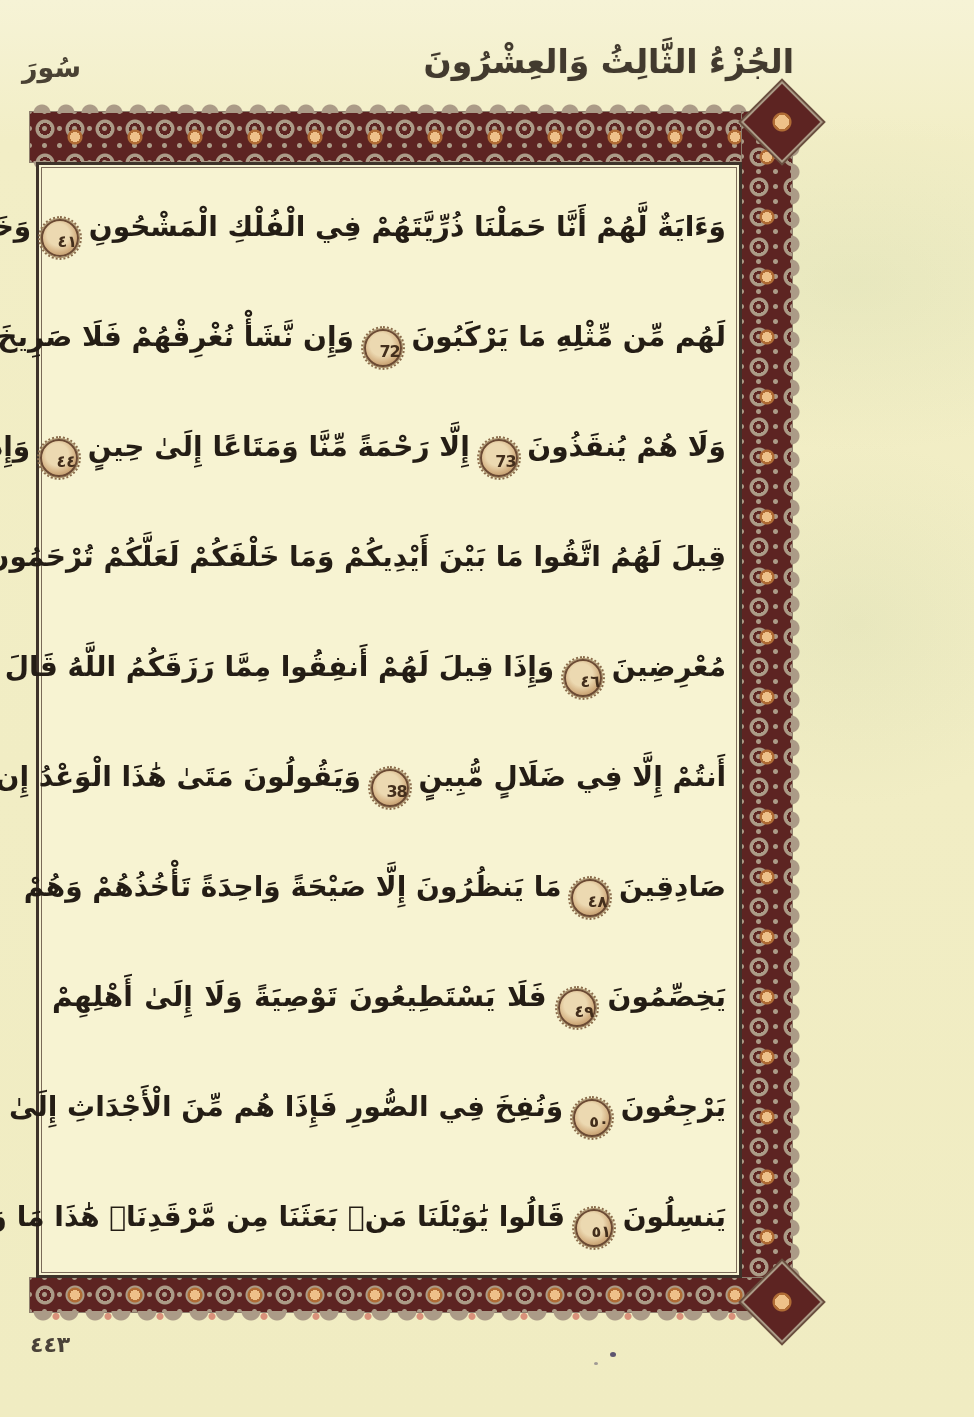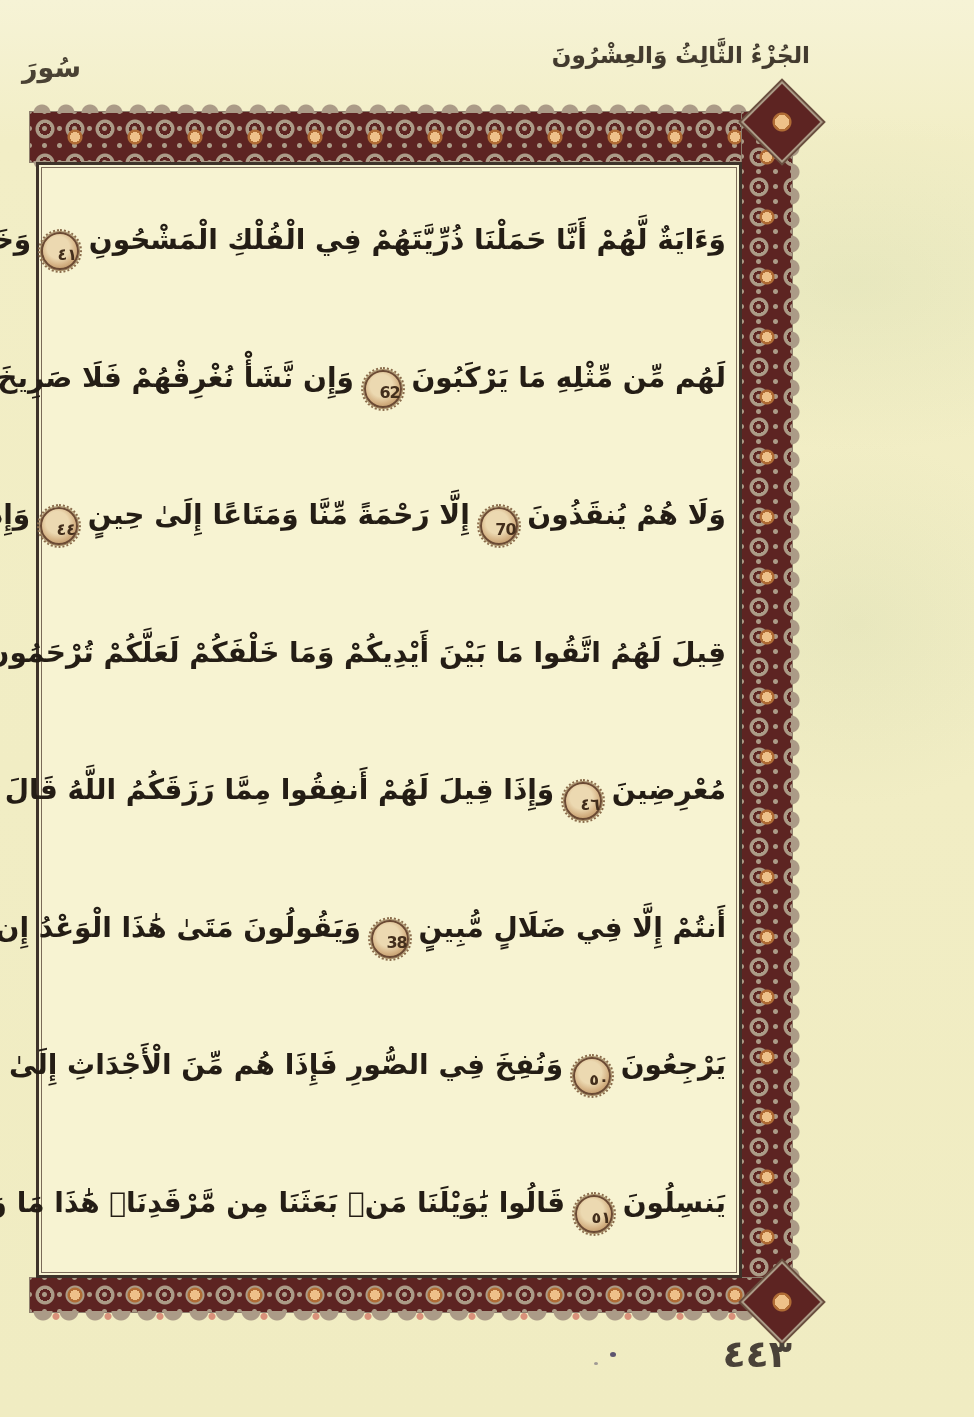--- a/index.html
+++ b/index.html
@@ -21,22 +21,22 @@
   .page{
     position:relative;width:974px;height:1417px;
     background:
       radial-gradient(ellipse 420px 240px at 88% 20%, rgba(205,215,170,.28), transparent 70%),
       radial-gradient(ellipse 300px 260px at 88% 44%, rgba(200,210,165,.22), transparent 70%),
       linear-gradient(#f6f3d6, var(--page-background) 10%, #f0ecc2);
   }
 
   
   .hdr-juz{
-    position:absolute;top:42px;right:164px;
-    direction:rtl;font-size:23px;font-weight:bold;color:#423a2e;
+    position:absolute;top:42px;right:180px;
+    direction:rtl;font-size:33px;font-weight:bold;color:#423a2e;
     text-shadow:0 0 1px rgba(60,50,40,.25);
   }
   .hdr-surah{
     position:absolute;top:52px;left:22px;
     direction:rtl;font-size:27px;font-weight:bold;color:#4a4234;
   }
 
   
   .frame{position:absolute;left:30px;top:112px;width:762px;height:1200px;}
 
@@ -119,21 +119,21 @@
     border:2px solid #6b4a33;
     outline:2px dotted #8a6c4c;outline-offset:1px;
     box-shadow:0 0 0 1px #a58a63;
     padding-left:20px;
   }
   .vnum{font-size:16px;font-weight:bold;color:#432e1c;letter-spacing:-1px;}
 
   
   .page-number{
     position:absolute;left:30px;top:1332px;width:762px;
-    text-align:right;font-size:38px;font-weight:bold;color:#4a4238;
+    text-align:left;font-size:22px;font-weight:bold;color:#4a4238;
   }
   .speck{position:absolute;border-radius:50%;background:#5d5570;}
   .speck-1{width:6px;height:5px;left:610px;top:1352px;}
   .speck-2{width:4px;height:3px;left:594px;top:1362px;opacity:.55;}
 </style>
 </head>
 <body>
 
 <div class="page">
 
@@ -145,25 +145,27 @@
     <div class="band band-h band-top"></div>
     <div class="band band-v band-right"></div>
     <div class="band band-h band-bottom"></div>
     <div class="corner corner-tr"></div>
     <div class="corner corner-br"></div>
 
     <div class="text-frame">
       <div class="text-inner" lang="ar" dir="rtl">
 
       <div class="qline"><span class="qtext">وَءَايَةٌ لَّهُمْ أَنَّا حَمَلْنَا ذُرِّيَّتَهُمْ فِي الْفُلْكِ الْمَشْحُونِ</span> <span class="vmark"><span class="vnum">٤١</span></span> <span class="qtext">وَخَلَقْنَا</span> </div>
-          <div class="qline"><span class="qtext">لَهُم مِّن مِّثْلِهِ مَا يَرْكَبُونَ</span> <span class="vmark"><span class="vnum">62</span></span> <span class="qtext">وَإِن نَّشَأْ نُغْرِقْهُمْ فَلَا صَرِيخَ لَهُمْ</span> </div>
-          <div class="qline"><span class="qtext">وَلَا هُمْ يُنقَذُونَ</span> <span class="vmark"><span class="vnum">70</span></span> <span class="qtext">إِلَّا رَحْمَةً مِّنَّا وَمَتَاعًا إِلَىٰ حِينٍ</span> <span class="vmark"><span class="vnum">٤٤</span></span> <span class="qtext">وَإِذَا</span> </div>
+          <div class="qline"><span class="qtext">لَهُم مِّن مِّثْلِهِ مَا يَرْكَبُونَ</span> <span class="vmark"><span class="vnum">72</span></span> <span class="qtext">وَإِن نَّشَأْ نُغْرِقْهُمْ فَلَا صَرِيخَ لَهُمْ</span> </div>
+          <div class="qline"><span class="qtext">وَلَا هُمْ يُنقَذُونَ</span> <span class="vmark"><span class="vnum">73</span></span> <span class="qtext">إِلَّا رَحْمَةً مِّنَّا وَمَتَاعًا إِلَىٰ حِينٍ</span> <span class="vmark"><span class="vnum">٤٤</span></span> <span class="qtext">وَإِذَا</span> </div>
           <div class="qline"><span class="qtext">قِيلَ لَهُمُ اتَّقُوا مَا بَيْنَ أَيْدِيكُمْ وَمَا خَلْفَكُمْ لَعَلَّكُمْ تُرْحَمُونَ</span> </div>
           <div class="qline"><span class="qtext">مُعْرِضِينَ</span> <span class="vmark"><span class="vnum">٤٦</span></span> <span class="qtext">وَإِذَا قِيلَ لَهُمْ أَنفِقُوا مِمَّا رَزَقَكُمُ اللَّهُ قَالَ الَّذِينَ</span> </div>
           <div class="qline"><span class="qtext">أَنتُمْ إِلَّا فِي ضَلَالٍ مُّبِينٍ</span> <span class="vmark"><span class="vnum">38</span></span> <span class="qtext">وَيَقُولُونَ مَتَىٰ هَٰذَا الْوَعْدُ إِن كُنتُمْ</span> </div>
+          <div class="qline"><span class="qtext">صَادِقِينَ</span> <span class="vmark"><span class="vnum">٤٨</span></span> <span class="qtext">مَا يَنظُرُونَ إِلَّا صَيْحَةً وَاحِدَةً تَأْخُذُهُمْ وَهُمْ</span> </div>
+          <div class="qline"><span class="qtext">يَخِصِّمُونَ</span> <span class="vmark"><span class="vnum">٤٩</span></span> <span class="qtext">فَلَا يَسْتَطِيعُونَ تَوْصِيَةً وَلَا إِلَىٰ أَهْلِهِمْ</span> </div>
           <div class="qline"><span class="qtext">يَرْجِعُونَ</span> <span class="vmark"><span class="vnum">٥٠</span></span> <span class="qtext">وَنُفِخَ فِي الصُّورِ فَإِذَا هُم مِّنَ الْأَجْدَاثِ إِلَىٰ رَبِّهِمْ</span> </div>
           <div class="qline"><span class="qtext">يَنسِلُونَ</span> <span class="vmark"><span class="vnum">٥١</span></span> <span class="qtext">قَالُوا يَٰوَيْلَنَا مَنۢ بَعَثَنَا مِن مَّرْقَدِنَاۜ هَٰذَا مَا وَعَدَ</span> </div>
         </div>
     </div>
   </div>
 
   <div class="page-number" lang="ar">٤٤٣</div>
 
   <div class="speck speck-1"></div>
   <div class="speck speck-2"></div>

